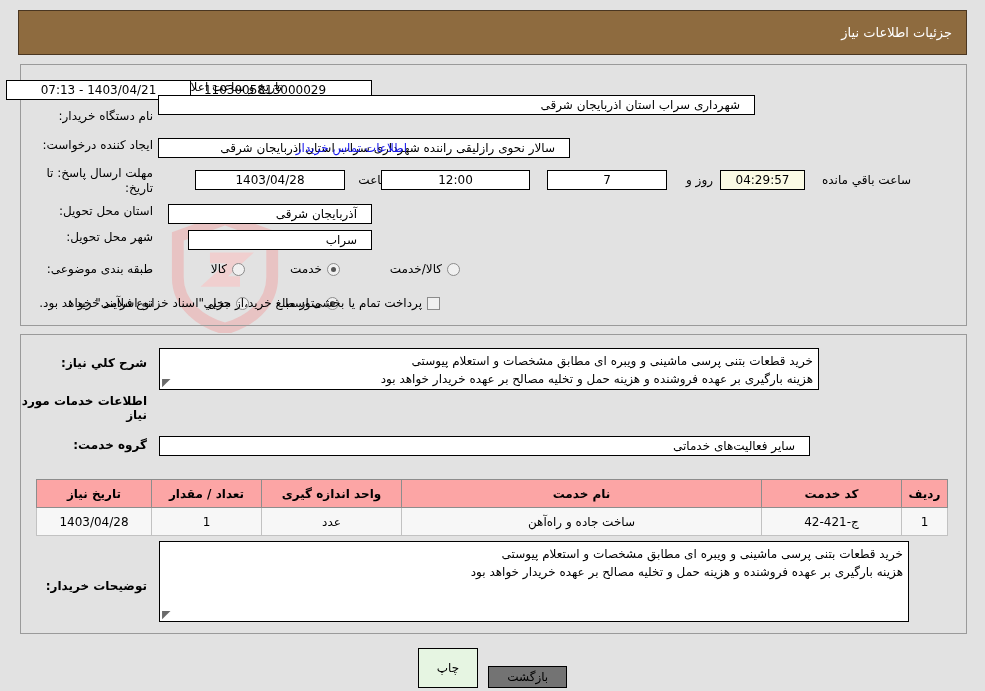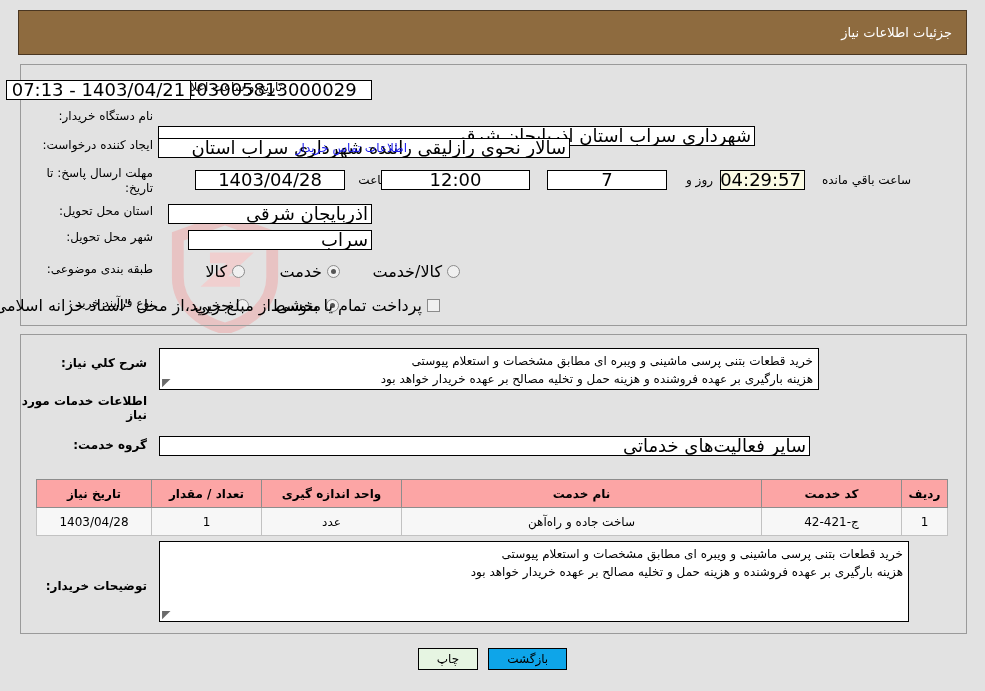--- a/index.html
+++ b/index.html
@@ -94,22 +94,22 @@
     line-height: 1.25;
   }
   .lbl.two-line { white-space: normal; }
 
   .fld {
     background: #ffffff;
     border: 1px solid #000;
     box-sizing: border-box;
     height: 20px;
     line-height: 18px;
-    font-size: 18px;
-    padding: 0 3px;
+    font-size: 12px;
+    padding: 0 14px;
     color: #000;
     overflow: hidden;
   }
   .fld.center { text-align: center; }
   .fld.right  { text-align: right; }
   .fld.timer  { background: #fbfbe4; text-align: center; }
 
   .plain { font-size: 12px; color: #000; }
   .link  { font-size: 12px; color: #1a1aee; cursor: pointer; }
 
@@ -134,21 +134,21 @@
   }
   .cbox {
     width: 13px; height: 13px;
     border: 1px solid #8b8b8b;
     background: #f0f0f0;
     box-sizing: border-box;
     display: inline-block;
     vertical-align: middle;
   }
   .opt { display: inline-flex; align-items: center; gap: 5px; }
-  .opt .otext { font-size: 16px; }
+  .opt .otext { font-size: 12px; }
 
   
   .tarea {
     background: #fff;
     border: 1px solid #000;
     box-sizing: border-box;
     font-size: 12px;
     color: #000;
     padding: 3px 5px;
     text-align: right;
@@ -218,21 +218,21 @@
     z-index: 5;
   }
   .btn {
     border: 1px solid #000;
     font-size: 12px;
     padding: 3px 18px;
     cursor: pointer;
     color: #000;
     font-family: "DejaVu Sans", "Liberation Sans", sans-serif;
   }
-  .btn.back  { background: #0ea5e9; }
+  .btn.back  { background: #737373; margin-top: 18px; }
   .btn.print { background: #e6f5e2; }
 </style>
 </head>
 <body>
 
 <div class="watermark">
   <div class="wm-inner">
     <svg class="wm-shield" viewBox="0 0 100 110">
       <path d="M50 4 L94 20 V58 C94 84 72 100 50 106 C28 100 6 84 6 58 V20 Z" fill="none" stroke="#e8c3c3" stroke-width="11"></path>
       <path d="M36 40 L64 40 L40 62 L64 62" fill="none" stroke="#f0cfcf" stroke-width="10"></path>
@@ -252,21 +252,21 @@
 <div class="fld center" style="position:absolute; right:613px; top:80px; width:214px; z-index:4;">1103005813000029</div>
 
 <div class="row" style="right:703px; top:80px;">
   <span class="lbl">تاریخ و ساعت اعلان عمومی:</span>
 </div>
 <div class="fld center" style="position:absolute; right:794px; top:80px; width:185px; z-index:4;">1403/04/21 - 07:13</div>
 
 <div class="row" style="right:832px; top:109px;">
   <span class="lbl">نام دستگاه خریدار:</span>
 </div>
-<div class="fld right" style="position:absolute; right:230px; top:126px; width:597px; z-index:4;">شهرداری سراب استان اذربایجان شرقی</div>
+<div class="fld right" style="position:absolute; right:230px; top:95px; width:597px; z-index:4;">شهرداری سراب استان اذربایجان شرقی</div>
 
 <div class="row" style="right:832px; top:138px;">
   <span class="lbl">ایجاد کننده درخواست:</span>
 </div>
 <div class="fld right" style="position:absolute; right:415px; top:138px; width:412px; z-index:4;">سالار نحوی رازلیقی راننده شهرداری سراب استان اذربایجان شرقی</div>
 <div class="row" style="right:578px; top:138px; height:20px;">
   <span class="link">اطلاعات تماس خریدار</span>
 </div>
 
 <div class="row" style="right:832px; top:166px; width:128px; display:block;">

